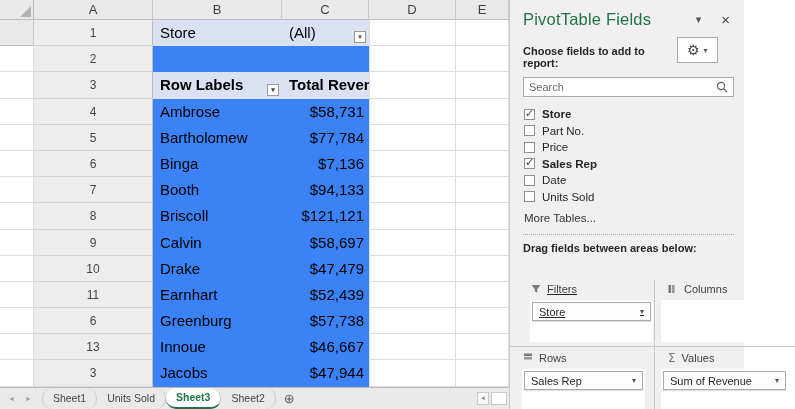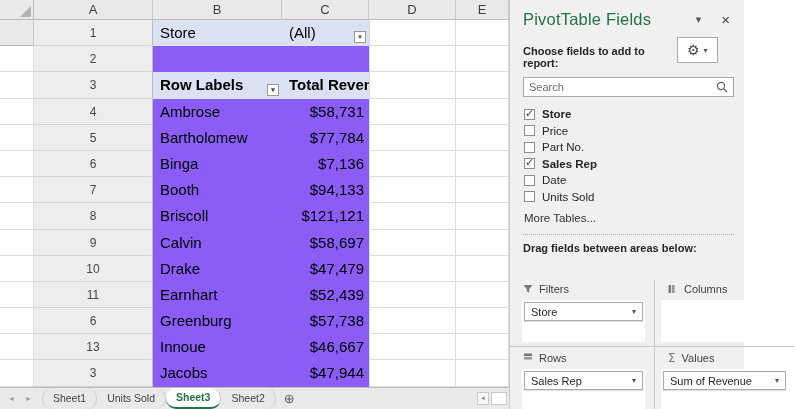--- a/index.html
+++ b/index.html
@@ -15,21 +15,21 @@
     grid-template-rows:20px repeat(14, 26.2px);
     width:509px; height:387px;
   }
   .corner { background:#E9E9E9; border-right:1px solid #BDBDBD; border-bottom:1px solid #BDBDBD; position:relative; }
   .corner:after { content:""; position:absolute; right:2px; bottom:2px;
     border-bottom:11px solid #B3B3B3; border-left:11px solid transparent; }
   .colhdr { background:#E9E9E9; border-right:1px solid #C9C9C9; border-bottom:1px solid #BDBDBD;
     color:#3f3f3f; font-size:13px; text-align:center; line-height:19px; }
   .rowhdr { background:#EDEDED; border-right:1px solid #BDBDBD; border-bottom:1px solid #D5D5D5;
     color:#454545; font-size:12px; text-align:center; line-height:26px; }
-  .cell { background:#8b5cf6; font-size:15px; color:#000; line-height:26px; white-space:nowrap; overflow:hidden; position:relative; }
+  .cell { background:#3b82f6; font-size:15px; color:#000; line-height:26px; white-space:nowrap; overflow:hidden; position:relative; }
   .cell.a { padding-left:7px; }
   .cell.b { padding-right:5px; text-align:right; }
   .cell.pivot-h { background:#D9E1F2; }
   .cell.bold { font-weight:bold; }
   .cell.b.lbl { text-align:left; padding-left:7px; }
   .gcell { background:#fff; border-right:1px solid #DCDCDC; border-bottom:1px solid #DCDCDC; }
   .gcell.first { border-left:1px solid #DCDCDC; }
   .dd-btn { position:absolute; right:3px; bottom:3px; width:12px; height:12px; background:#fff;
     border:1px solid #9A9A9A; font-size:7px; line-height:10px; text-align:center; color:#444; cursor:pointer; }
 
@@ -76,21 +76,21 @@
   .field-item.checked .field-lbl { font-weight:bold; }
   .more-tables { padding:7px 0 0 14px; font-size:11.5px; color:#333; cursor:pointer; }
 
   .dotted-sep { margin:10px 10px 0 13px; border-top:1px dotted #A9A9A9; }
   .drag-hint { padding:7px 0 0 13px; font-weight:bold; font-size:11px; }
 
   .areas { position:absolute; left:0; top:280px; width:286px; bottom:0; }
   .areas .vdiv { position:absolute; left:144px; top:0; bottom:0; width:1px; background:#C9C9C9; }
   .areas .hdiv { position:absolute; left:0; right:0; top:66px; height:1px; background:#C9C9C9; }
   .quad { position:absolute; width:143px; }
-  .quad.q-filters { left:0; top:0; }
+  .quad.q-filters { left:8px; top:0;text-decoration:underline; }
   .quad.q-columns { left:145px; top:0; }
   .quad.q-rows { left:0; top:69px; }
   .quad.q-values { left:145px; top:69px; }
   .quad-label { display:flex; align-items:center; gap:6px; height:18px; padding-left:13px;
     color:#3f3f3f; font-size:11px; }
   .quad-label .qicon { color:#7a7a7a; display:flex; align-items:center; }
   .sigma { font-size:12px; color:#7a7a7a; font-family:"DejaVu Sans",sans-serif; }
   .area-box { margin:2px 8px 0 12px; background:#fff; min-height:42px; padding:2px 2px; }
   .q-columns .area-box, .q-values .area-box { margin:2px 10px 0 6px; }
   .chip { height:19px; background:#FDFDFD; border:1px solid #ABABAB; box-shadow:0 1px 1px rgba(0,0,0,.12);
@@ -241,25 +241,25 @@
       </span>
     </div>
 
     <div class="fields" id="fieldList">
         <div class="field-item checked">
           <span class="cbx checked"></span>
           <span class="field-lbl">Store</span>
         </div>
         <div class="field-item">
           <span class="cbx"></span>
-          <span class="field-lbl">Price</span>
+          <span class="field-lbl">Part No.</span>
         </div>
         <div class="field-item">
           <span class="cbx"></span>
-          <span class="field-lbl">Part No.</span>
+          <span class="field-lbl">Price</span>
         </div>
         <div class="field-item checked">
           <span class="cbx checked"></span>
           <span class="field-lbl">Sales Rep</span>
         </div>
         <div class="field-item">
           <span class="cbx"></span>
           <span class="field-lbl">Date</span>
         </div>
         <div class="field-item">

